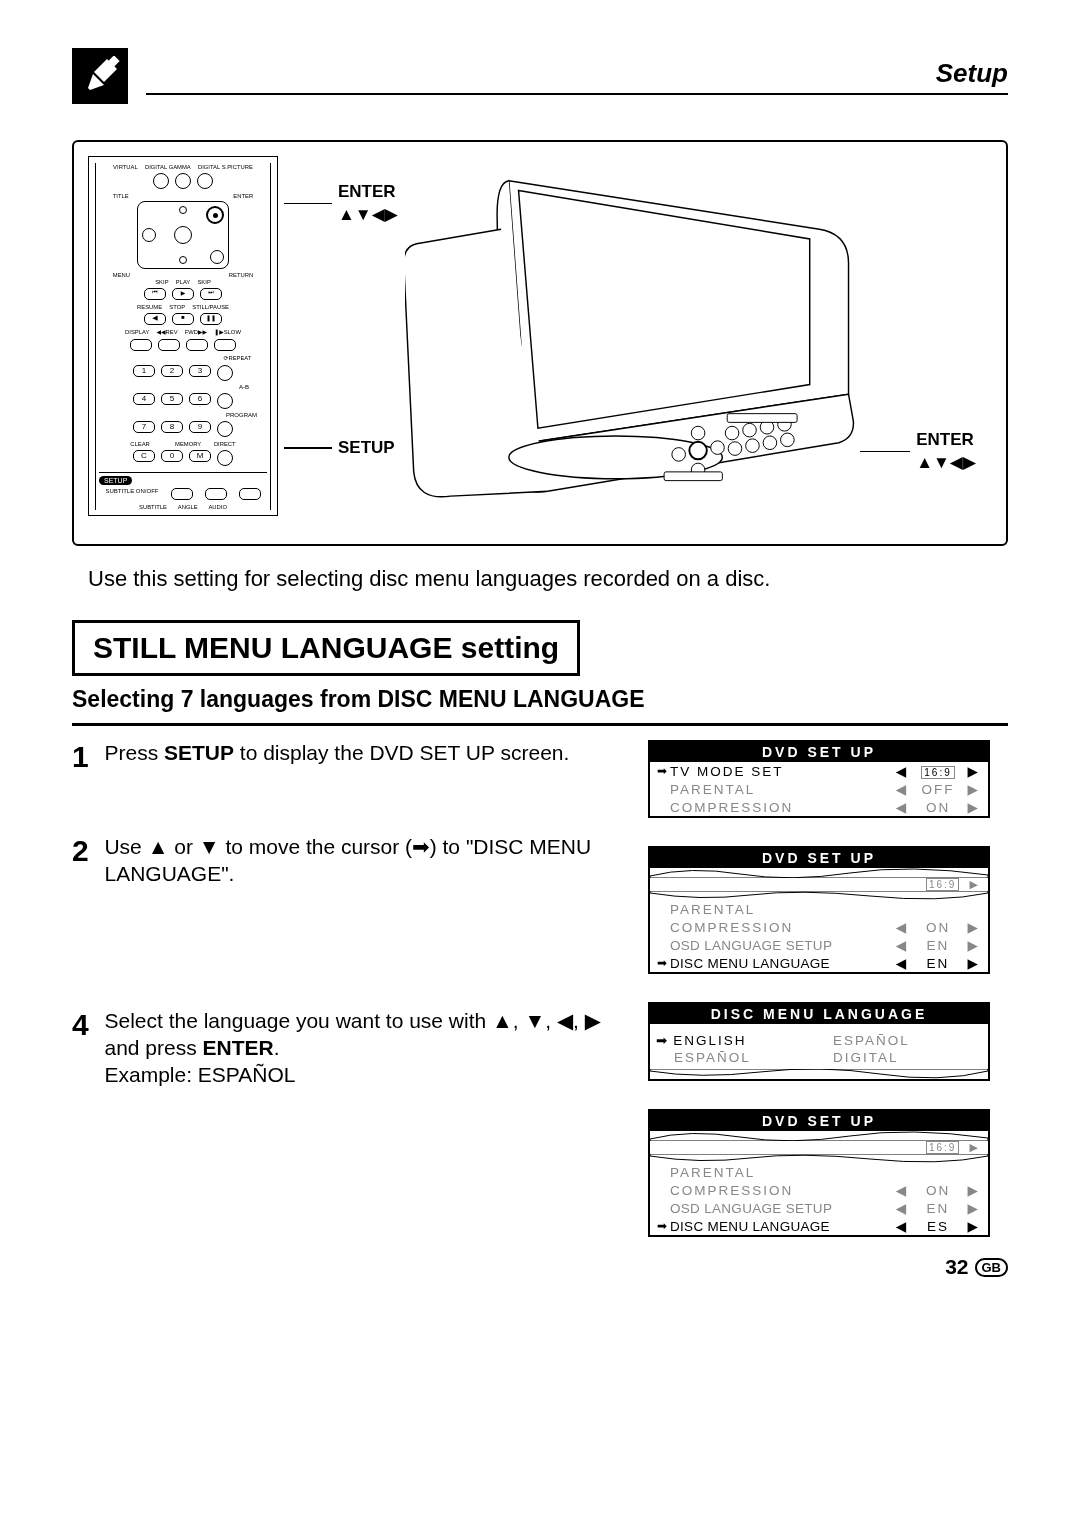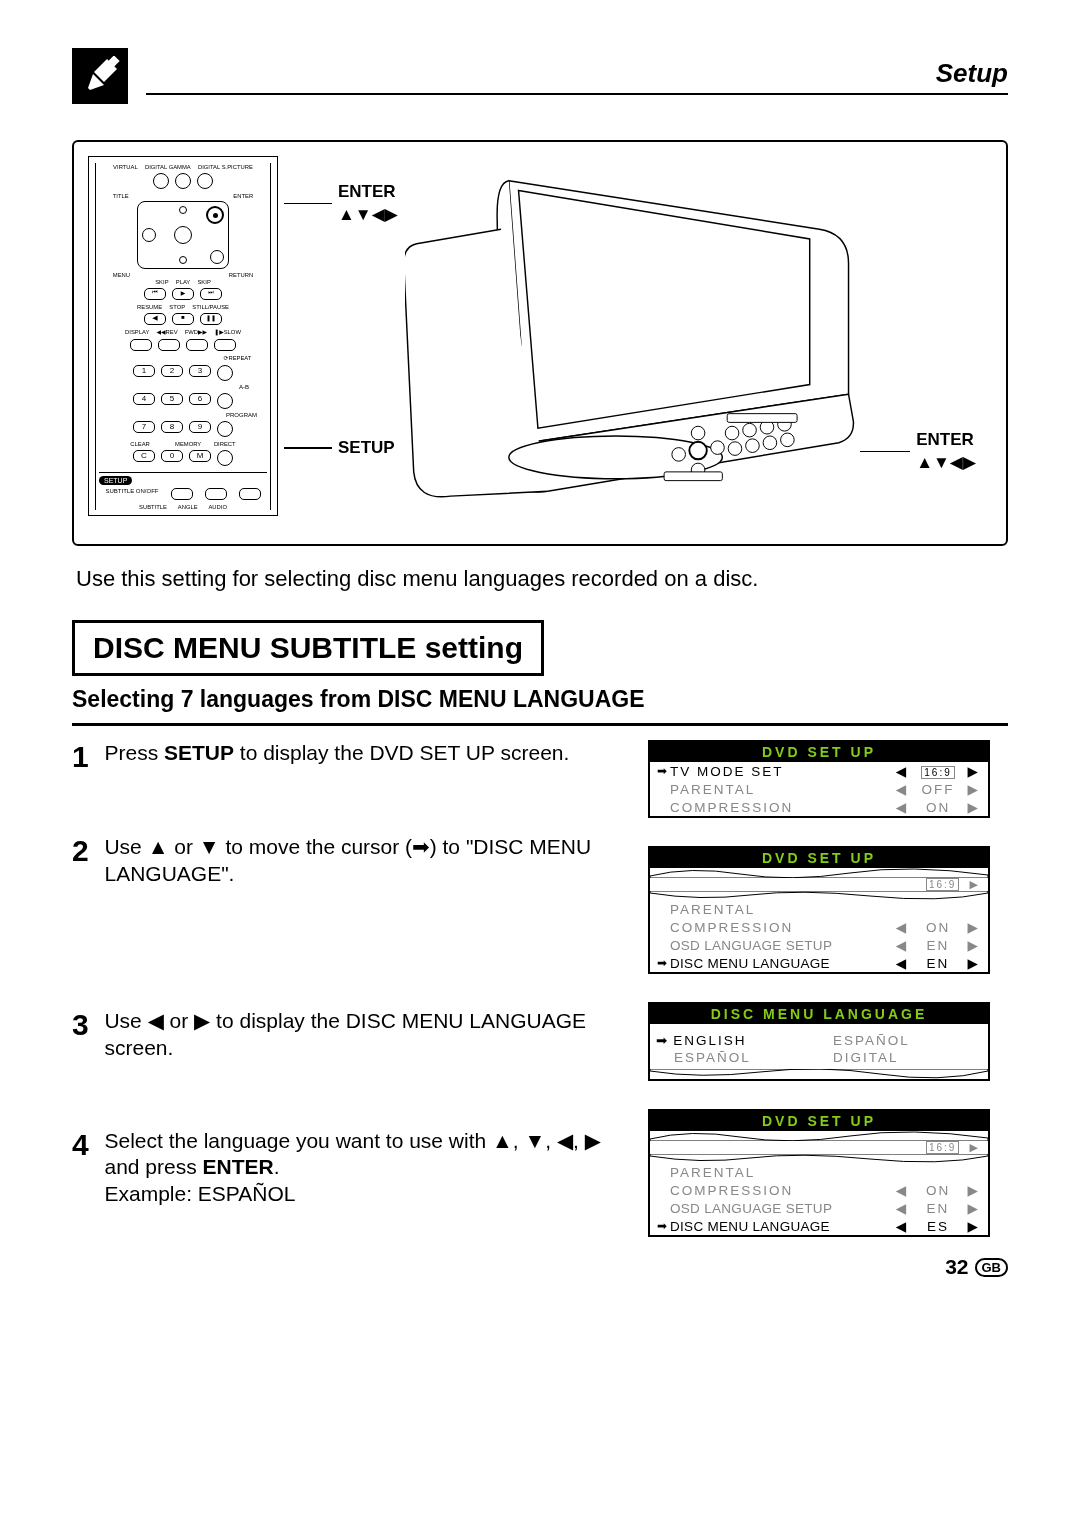--- a/index.html
+++ b/index.html
@@ -82,21 +82,21 @@
   }
   .player-panel {
     flex: 1;
     position: relative;
     display:flex;
     align-items:center;
     justify-content:center;
   }
   .intro-text {
     font-size: 22px;
-    margin: 20px 0 28px 4px;
+    margin: 20px 0 28px 16px;
   }
   .section-title {
     border: 3px solid #000;
     padding: 8px 18px;
     display: inline-block;
     font-size: 30px;
     font-weight: bold;
     margin-bottom: 0;
   }
   .sub-title {
@@ -128,21 +128,21 @@
     line-height: 1.28;
   }
   .step { margin-bottom: 60px; }
   .osd {
     border: 2px solid #000;
     width: 338px;
     font-size: 14px;
   }
   .osd-header {
     background: #000;
-    color: #84cc16;
+    color: #ffffff;
     text-align: center;
     letter-spacing: 3px;
     font-weight: bold;
     padding: 2px 0 2px 0;
     font-size: 14px;
   }
   .osd-row {
     display: flex;
     align-items: center;
     padding: 1px 8px 1px 6px;
@@ -371,36 +371,32 @@
       <div class="line" style="width:50px;"></div>
       <div style="margin-left:6px;">
         <div>ENTER</div>
         <div class="arrows-block">▲▼◀▶</div>
       </div>
     </div>
   </div>
 
   <div class="intro-text">Use this setting for selecting disc menu languages recorded on a disc.</div>
 
-  <div class="section-title">DISC MENU SUBTITLE setting</div>
+  <div class="section-title">STILL MENU LANGUAGE setting</div>
   <div class="sub-title">Selecting 7 languages from DISC MENU LANGUAGE</div>
 
   <div class="steps-row">
     <div class="steps-col">
       <div class="step">
         <span class="step-num">1</span>
         <span class="step-body"><span>Press </span><b>SETUP</b><span> to display the DVD SET UP screen.</span></span>
       </div>
       <div class="step" style="margin-bottom:120px;margin-top:43px;">
         <span class="step-num">2</span>
         <span class="step-body">Use ▲ or ▼ to move the cursor (➡) to "DISC MENU LANGUAGE".</span>
-      </div>
-      <div class="step" style="margin-bottom:66px;">
-        <span class="step-num">3</span>
-        <span class="step-body">Use ◀ or ▶ to display the DISC MENU LANGUAGE screen.</span>
       </div>
       <div class="step" style="margin-bottom:0;">
         <span class="step-num">4</span>
         <span class="step-body"><span>Select the language you want to use with ▲, ▼, ◀, ▶ and press </span><b>ENTER</b><span>.</span><br><span>Example: ESPAÑOL</span></span>
       </div>
     </div>
 
     <div class="shots-col">
 
       <div class="osd">

